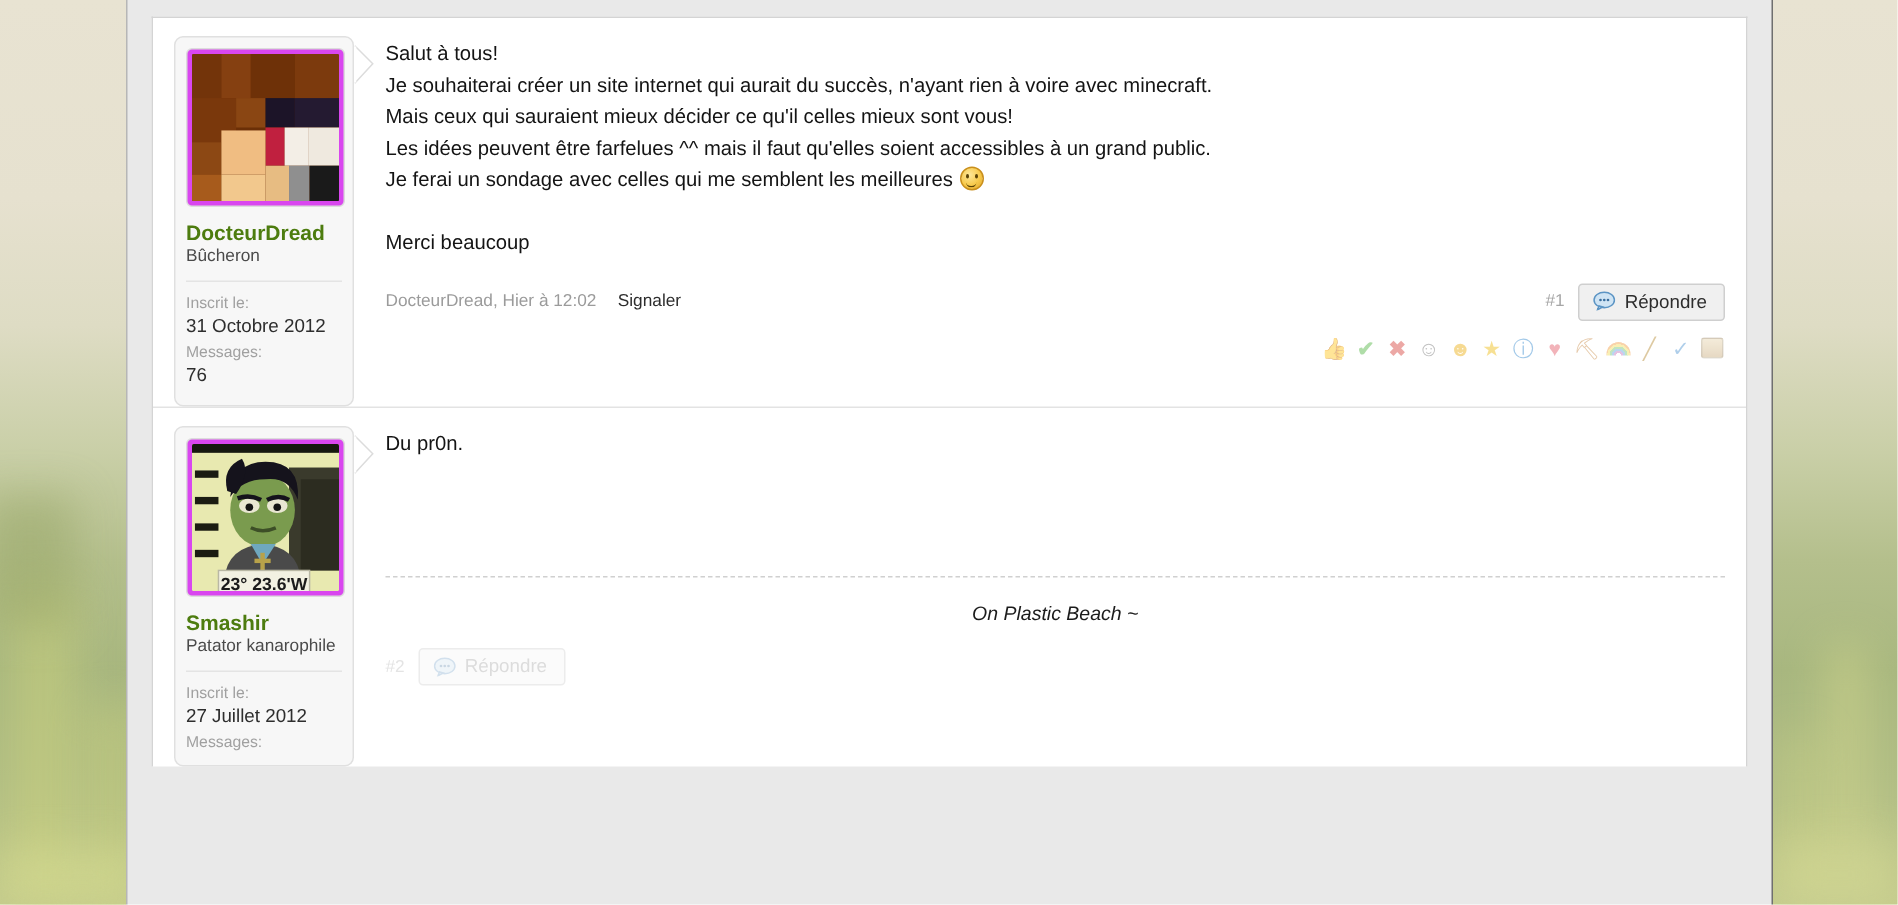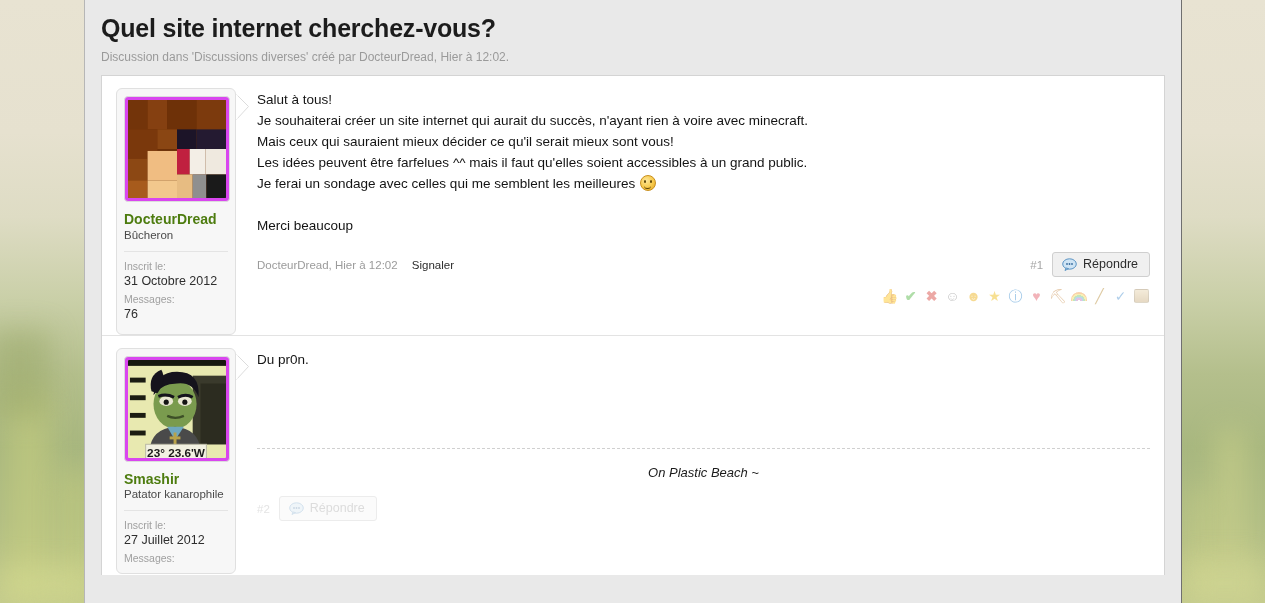--- a/index.html
+++ b/index.html
@@ -330,24 +330,20 @@
   <div class="blob" id="wp-b2"></div>
   <div class="blob" id="wp-b3"></div>
   <div class="blob" id="wp-b4"></div>
   <div class="blob" id="wp-b5"></div>
   <div class="blob" id="wp-b6"></div>
   <div class="blob" id="wp-b7"></div>
 </div>
 
 <div id="page">
 
-  <div id="thread-header">
-    <h1 id="page-title">Quel site internet cherchez-vous?</h1>
-    <div id="thread-meta">Discussion dans 'Discussions diverses' créé par DocteurDread, Hier à 12:02.</div>
-  </div>
 
 
   <div id="post-list">
 
     <div class="post">
 
       <div class="user-col">
         <div class="avatar-frame">
           <svg class="avatar-img" viewBox="0 0 10 10" preserveAspectRatio="none">
             <rect x="0" y="0" width="10" height="10" fill="#6b2f07"></rect>
@@ -385,21 +381,21 @@
         <div class="bubble-arrow">
           <svg width="14" height="26" viewBox="0 0 14 26">
             <path d="M0.5 0.5 L12.5 12.5 L0.5 25.5" fill="#ffffff" stroke="#dcdcdc" stroke-width="1"></path>
             <path d="M0.5 1 L0.5 25" stroke="#ffffff" stroke-width="2"></path>
           </svg>
         </div>
 
         <div class="msg-body">
           <p>Salut à tous!</p>
           <p>Je souhaiterai créer un site internet qui aurait du succès, n'ayant rien à voire avec minecraft.</p>
-          <p>Mais ceux qui sauraient mieux décider ce qu'il serait mieux sont vous!</p>
+          <p>Mais ceux qui sauraient mieux décider ce qu'il celles mieux sont vous!</p>
           <p>Les idées peuvent être farfelues ^^ mais il faut qu'elles soient accessibles à un grand public.</p>
           <p><span>Je ferai un sondage avec celles qui me semblent les meilleures </span><span class="smiley"></span></p>
           <div class="spacer"></div>
           <p>Merci beaucoup</p>
         </div>
 
         <div class="post-footer">
           <div class="footer-links">
             <span class="author-time">DocteurDread, Hier à 12:02</span>
             <a>Signaler</a>

